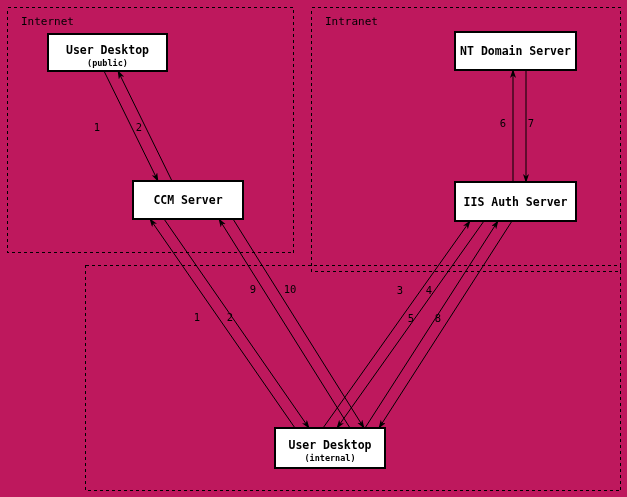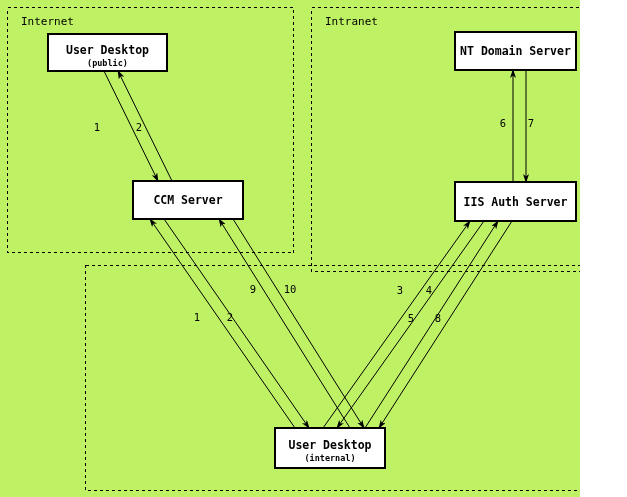--- a/index.html
+++ b/index.html
@@ -2,23 +2,23 @@
 <html><head>
 <meta charset="utf-8">
 <style>
   html, body {
     margin: 0;
     padding: 0;
     background: #ffffff;
   }
   #diagram-root {
     position: relative;
-    width: 580px;
+    width: 627px;
     height: 497px;
-    background: #bef264;
+    background: #be185d;
     font-family: "DejaVu Sans Mono", monospace;
     overflow: hidden;
   }
   svg#diagram-svg {
     position: absolute;
     left: 0;
     top: 0;
     width: 627px;
     height: 497px;
   }

